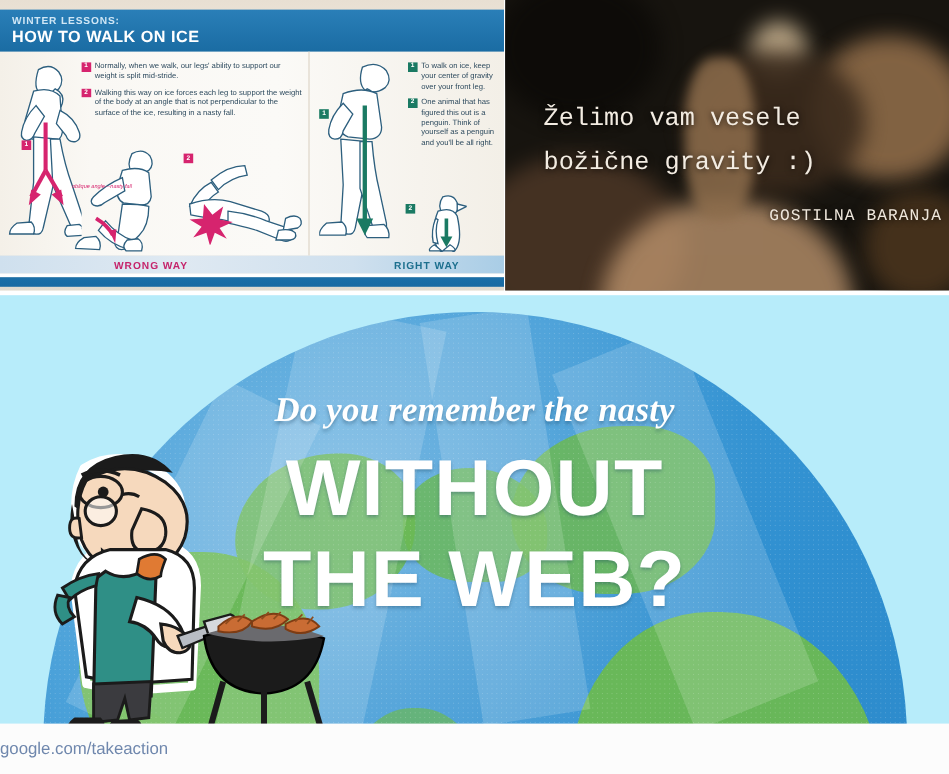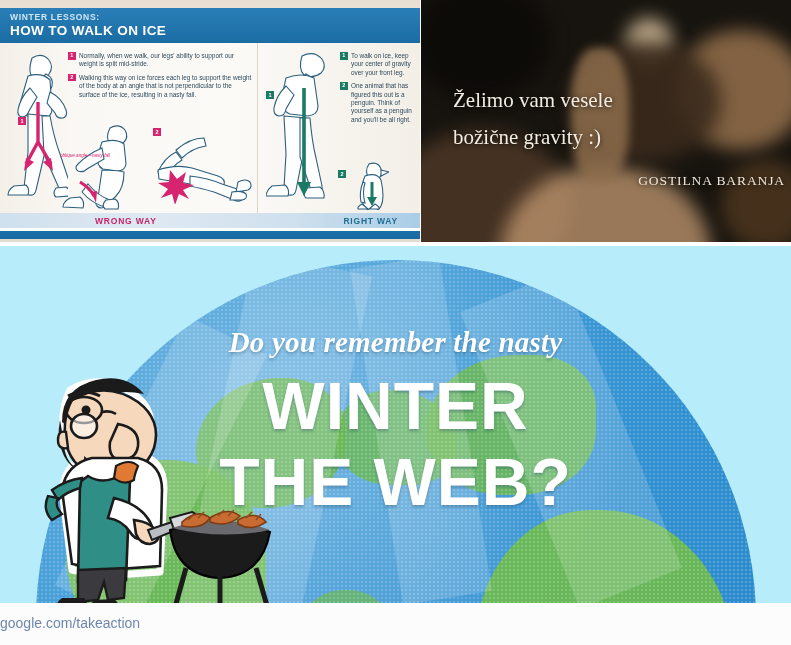--- a/index.html
+++ b/index.html
@@ -35,31 +35,31 @@
   .badge-free.pink{background:#d6246e;}
   .badge-free.teal{background:#1a7a63;}
 
   .anglelbl{position:absolute;left:60px;top:153px;font-size:4.6px;color:#d6246e;
             font-style:italic;white-space:nowrap;}
 
   #ice-footer{position:absolute;left:0;top:213px;width:420px;height:15px;
               background:linear-gradient(90deg,#cfe0ee,#dfe9f2 35%,#cfe0ee 70%,#a9cde6);}
   #ice-footer .wrong{position:absolute;left:95px;top:3px;font-size:8.5px;font-weight:bold;
               color:#c5246b;letter-spacing:.8px;}
-  #ice-footer .right{position:absolute;right:22px;top:3px;font-size:8.5px;font-weight:bold;
+  #ice-footer .right{position:absolute;right:37px;top:3px;font-size:8.5px;font-weight:bold;
               color:#1c6f8e;letter-spacing:.8px;margin-left:20px;}
   #ice-bluebar{position:absolute;left:0;top:231px;width:420px;height:8px;
                background:linear-gradient(#1b6fa8,#1a6aa2);}
   #ice-whitebar{position:absolute;left:0;top:228px;width:420px;height:3px;background:#fff;}
 
   
   #xmas-panel{position:absolute;left:421px;top:0;width:370px;height:242px;overflow:hidden;
      background:#17140f;}
   .bokeh{position:absolute;border-radius:50%;filter:blur(9px);}
-  .xmas-text{position:absolute;color:#f3ece2;font-family:Liberation Serif, serif;
+  .xmas-text{position:absolute;color:#f3ece2;font-family:Liberation Mono, monospace;
      text-shadow:0 1px 5px rgba(0,0,0,.75);}
   #xmas-l1{left:32px;top:88px;font-size:21px;}
   #xmas-l2{left:32px;top:125px;font-size:21px;}
   #xmas-brand{right:6px;top:173px;font-size:13.5px;letter-spacing:.9px;color:#efe7dc;}
 
   
   #web-panel{position:absolute;left:0;top:246px;width:791px;height:399px;overflow:hidden;
              background:#b7ecfa;}
   #globe{position:absolute;left:50%;top:14px;transform:translateX(-50%);
          width:720px;height:720px;border-radius:50%;
@@ -249,21 +249,21 @@
       <div class="cont" style="left:250px;top:330px;width:120px;height:160px;border-radius:50% 50% 45% 55%;opacity:.7;"></div>
       <div class="cont" style="left:0px;top:330px;width:140px;height:240px;border-radius:50% 50% 55% 45%;opacity:.9;"></div>
       <div class="facet" style="left:180px;top:0px;width:120px;height:360px;transform:rotate(12deg);"></div>
       <div class="facet" style="left:340px;top:0px;width:90px;height:340px;transform:rotate(-9deg);"></div>
       <div class="facet" style="left:480px;top:20px;width:110px;height:320px;transform:rotate(-22deg);"></div>
       <div class="facet" style="left:80px;top:60px;width:90px;height:300px;transform:rotate(26deg);"></div>
       <div id="globe-dots"></div>
     </div>
 
     <div class="web-head" id="web-l1">Do you remember the nasty</div>
-    <div class="web-head" id="web-l2">WINTER</div>
+    <div class="web-head" id="web-l2">WITHOUT</div>
     <div class="web-head" id="web-l3">THE WEB?</div>
 
     <svg id="chef" viewBox="0 0 260 260">
       <g>
 
         <g stroke="#ffffff" stroke-width="7" fill="none" stroke-linejoin="round">
           <path d="M40 120 q4 -30 32 -36 l44 0 q26 6 26 34 l-4 84 l-58 4 l-30 -6z"></path>
           <path d="M48 20 q30 -18 64 4 q22 16 16 44 q-8 26 -40 30 q-34 3 -44 -24 q-8 -30 4 -54z"></path>
         </g>
 

